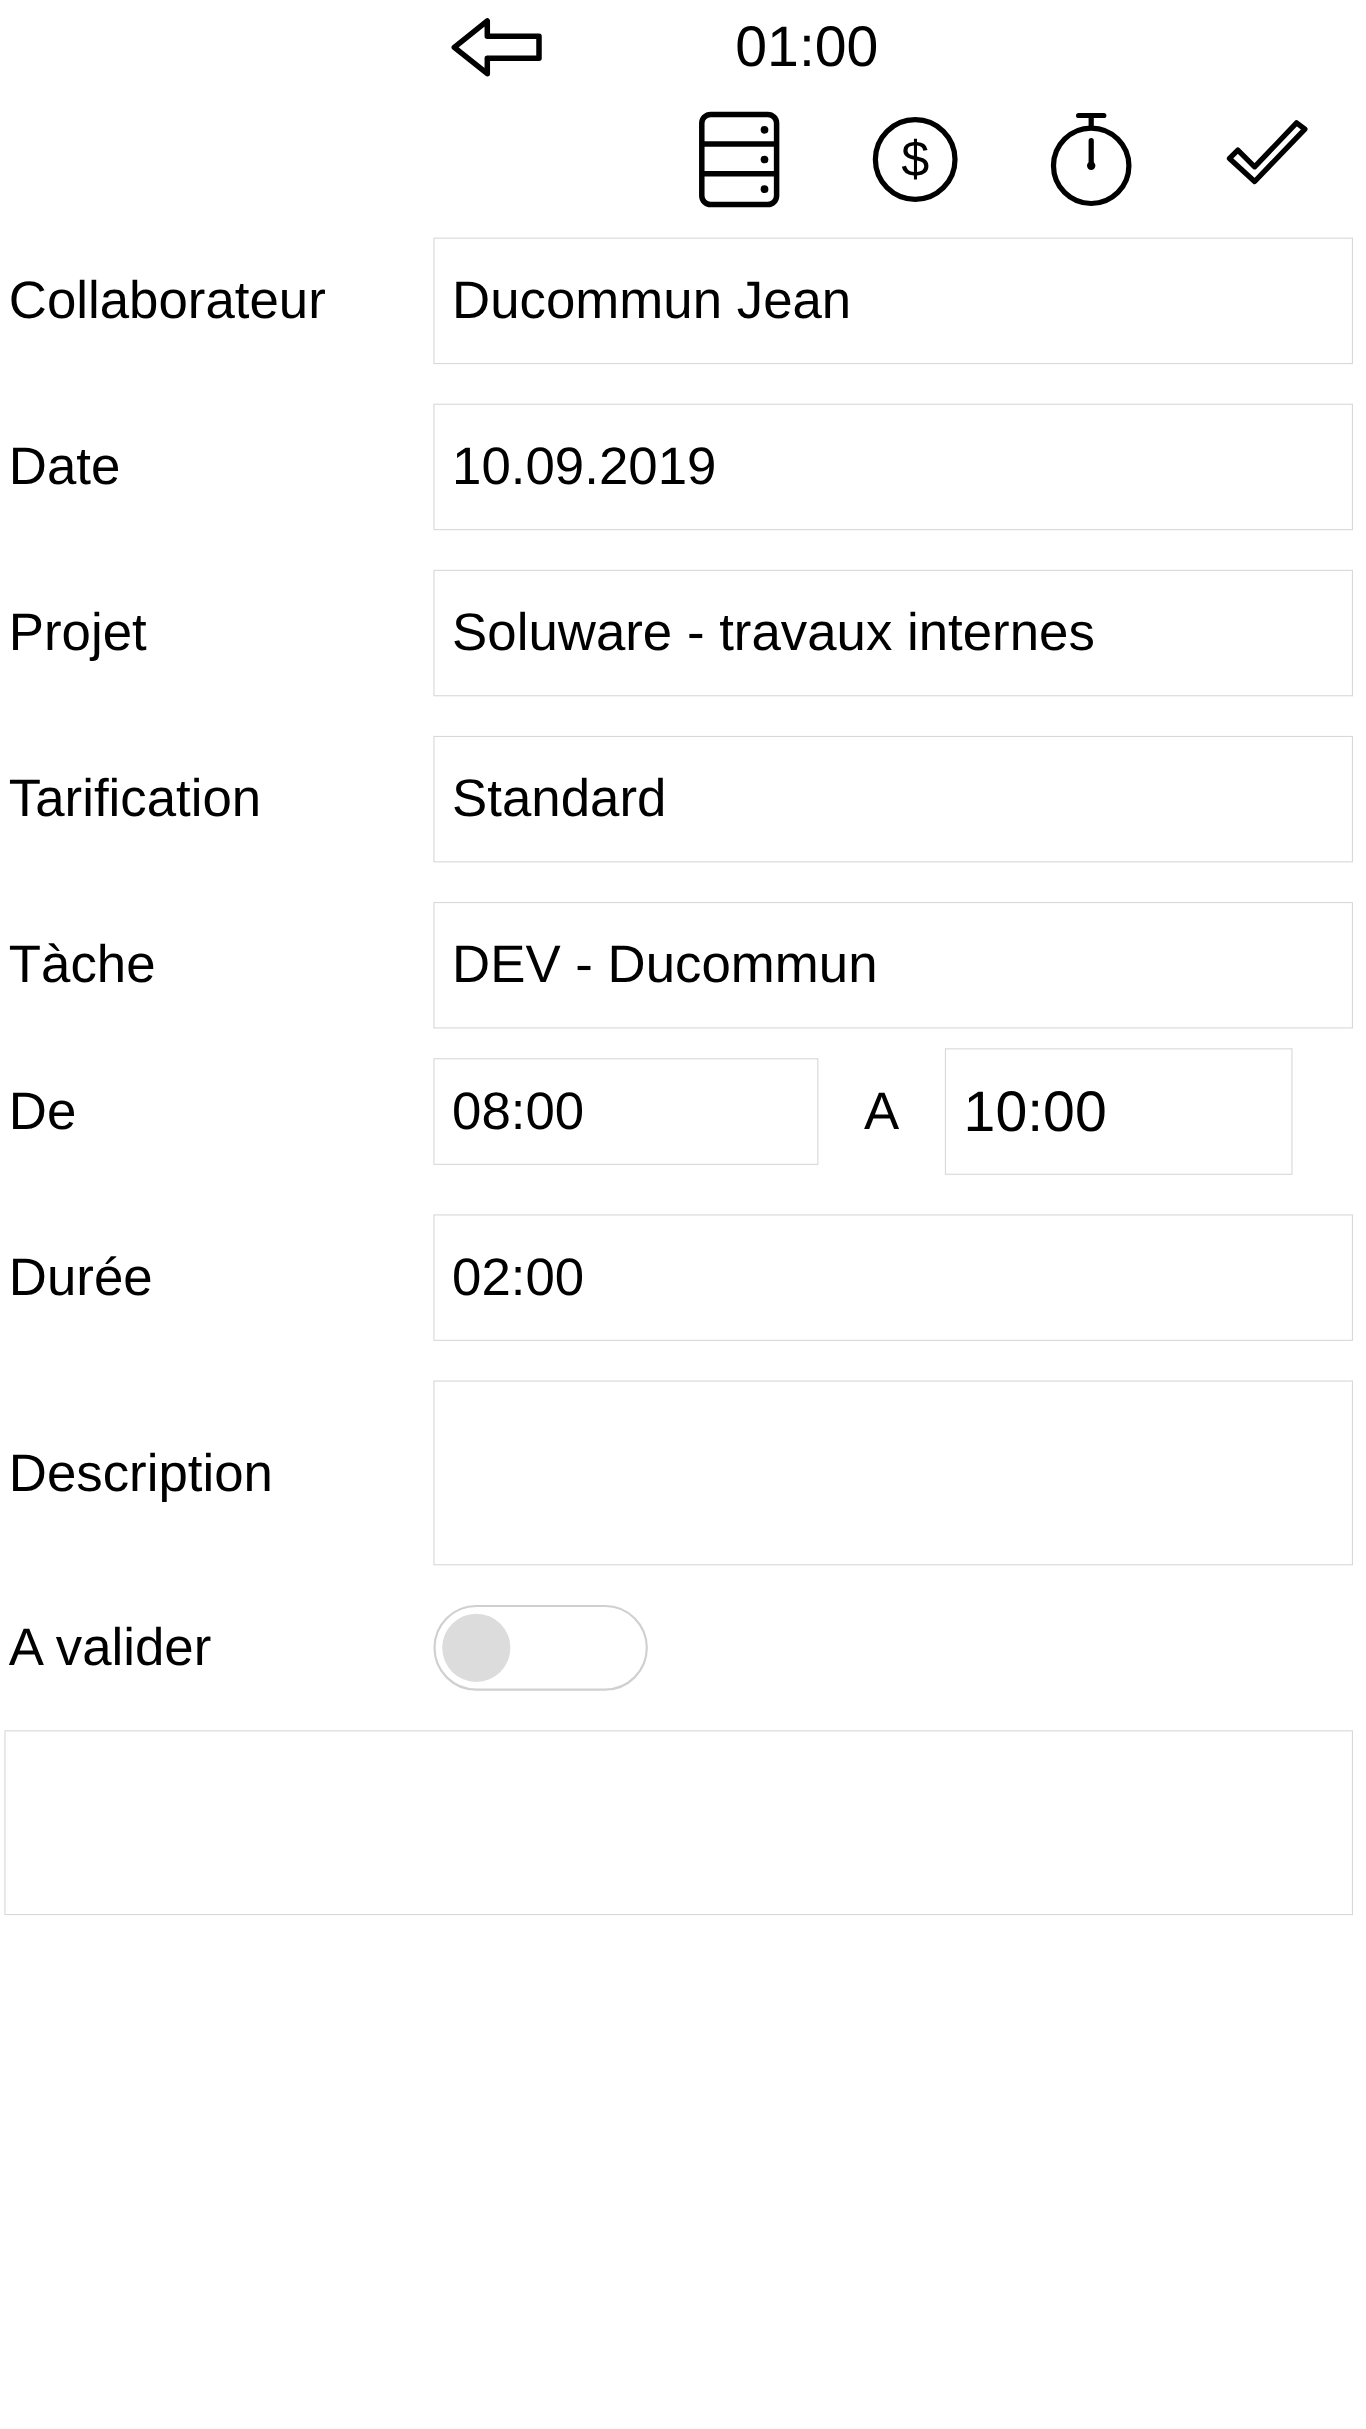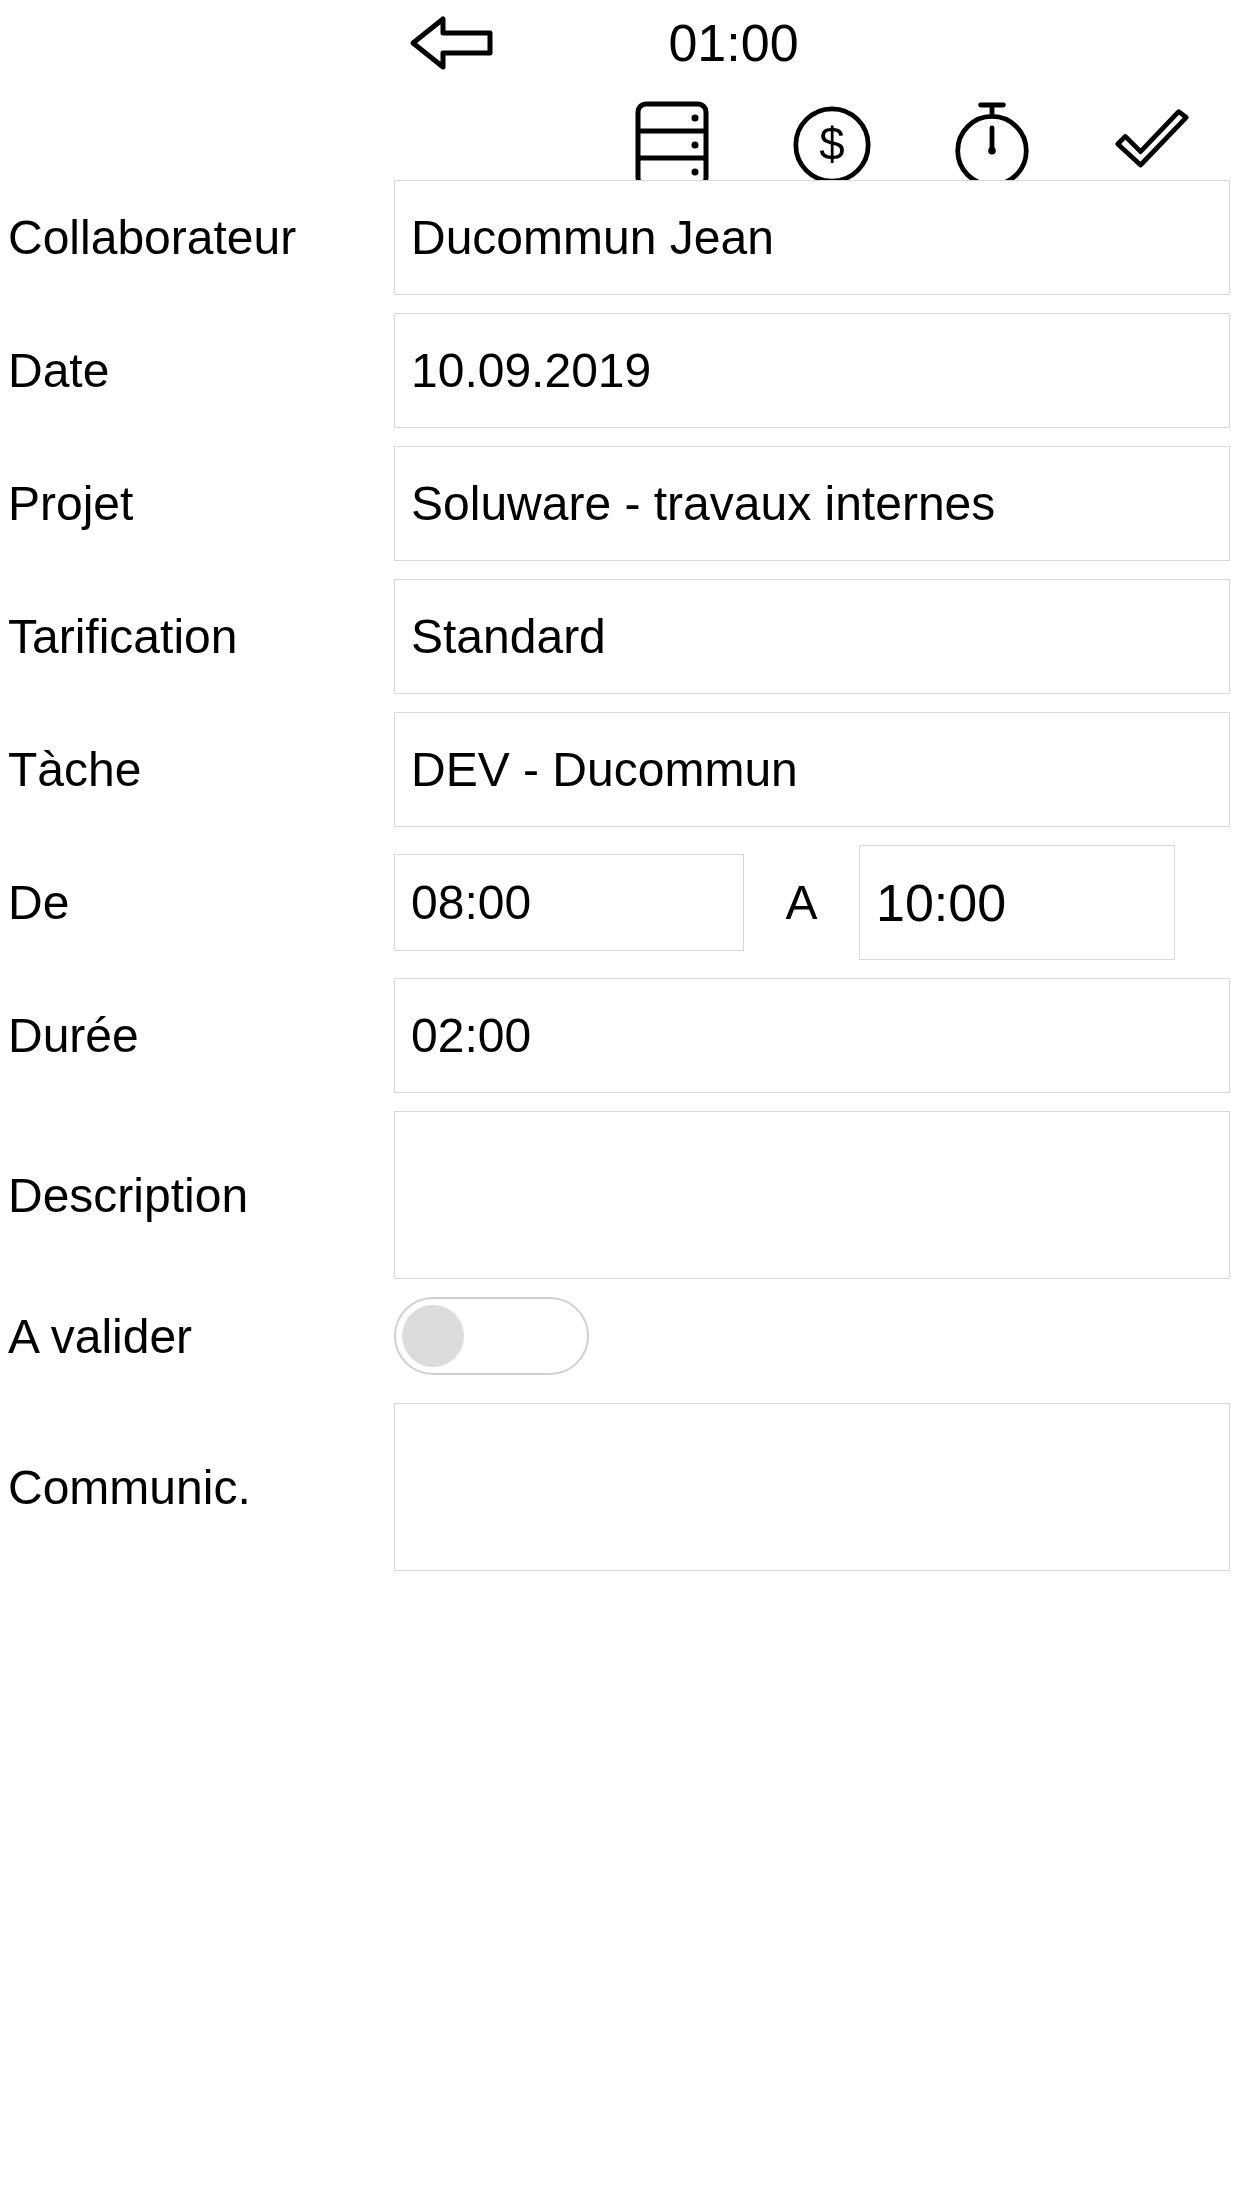--- a/index.html
+++ b/index.html
@@ -58,20 +58,21 @@
       justify-content: center;
       cursor: pointer;
     }
     .form {
       padding: 10px 4px 0 4px;
     }
     .row {
       display: flex;
       align-items: center;
       margin-bottom: 18px;
+      margin-top: 36px;
     }
     .label {
       flex: 0 0 390px;
       font-size: 48px;
       padding-left: 4px;
     }
     .field {
       flex: 1;
       height: 115px;
       border: 1px solid #d8d8d8;
@@ -233,17 +234,16 @@
   </div>
 
   <div class="row" style="margin-bottom:28px;">
     <div class="label">A valider</div>
     <div class="toggle">
       <div class="toggle-knob"></div>
     </div>
   </div>
 
   <div class="row">
-    <div class="label">Communic.</div>
     <div class="textarea"></div>
   </div>
 
 </div>
 
 </body></html>

